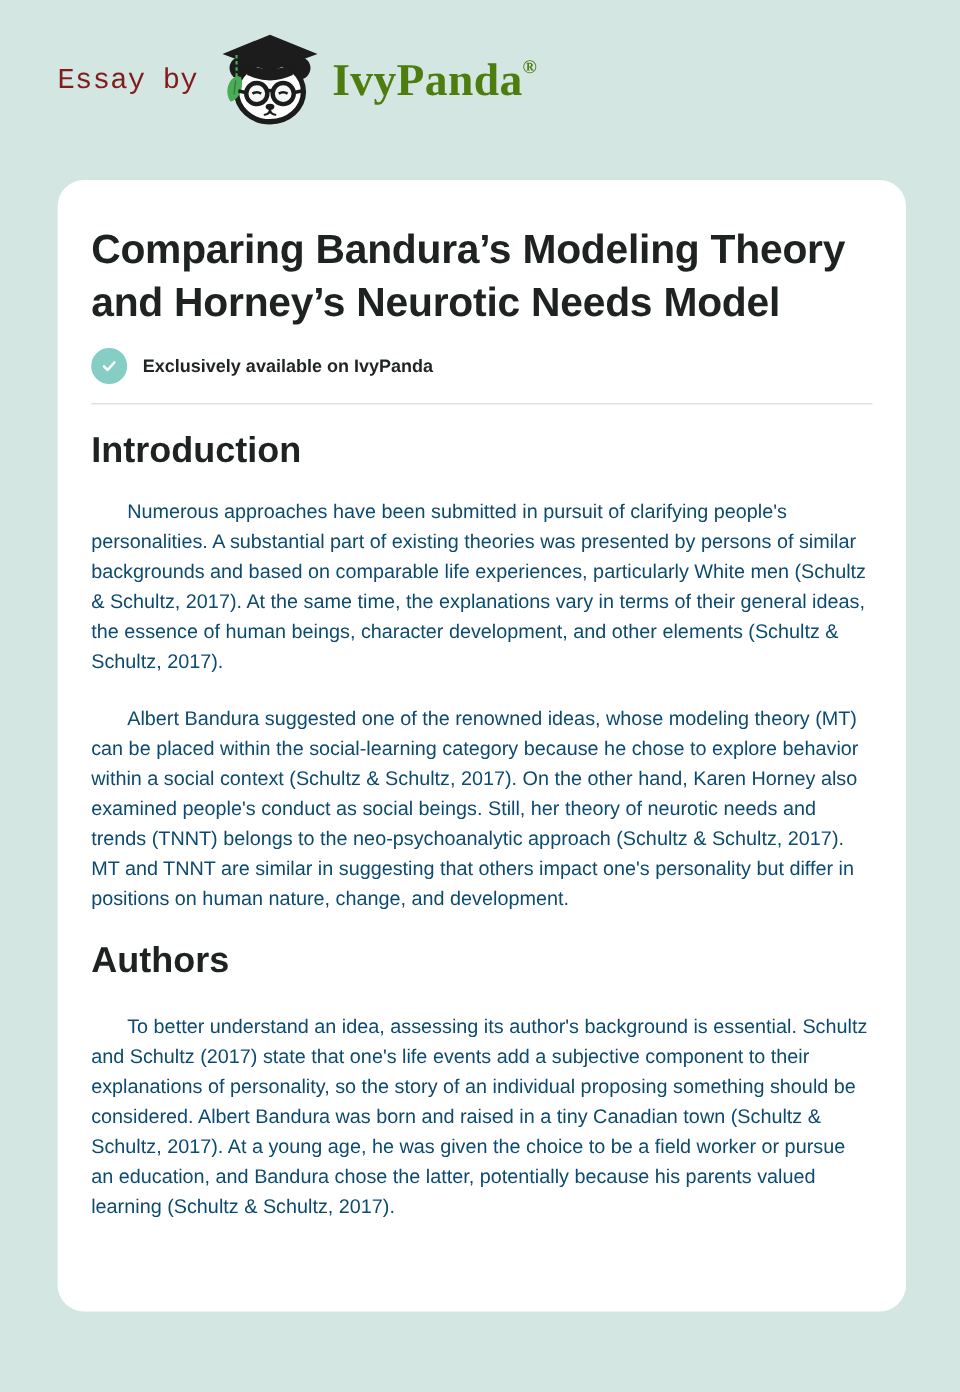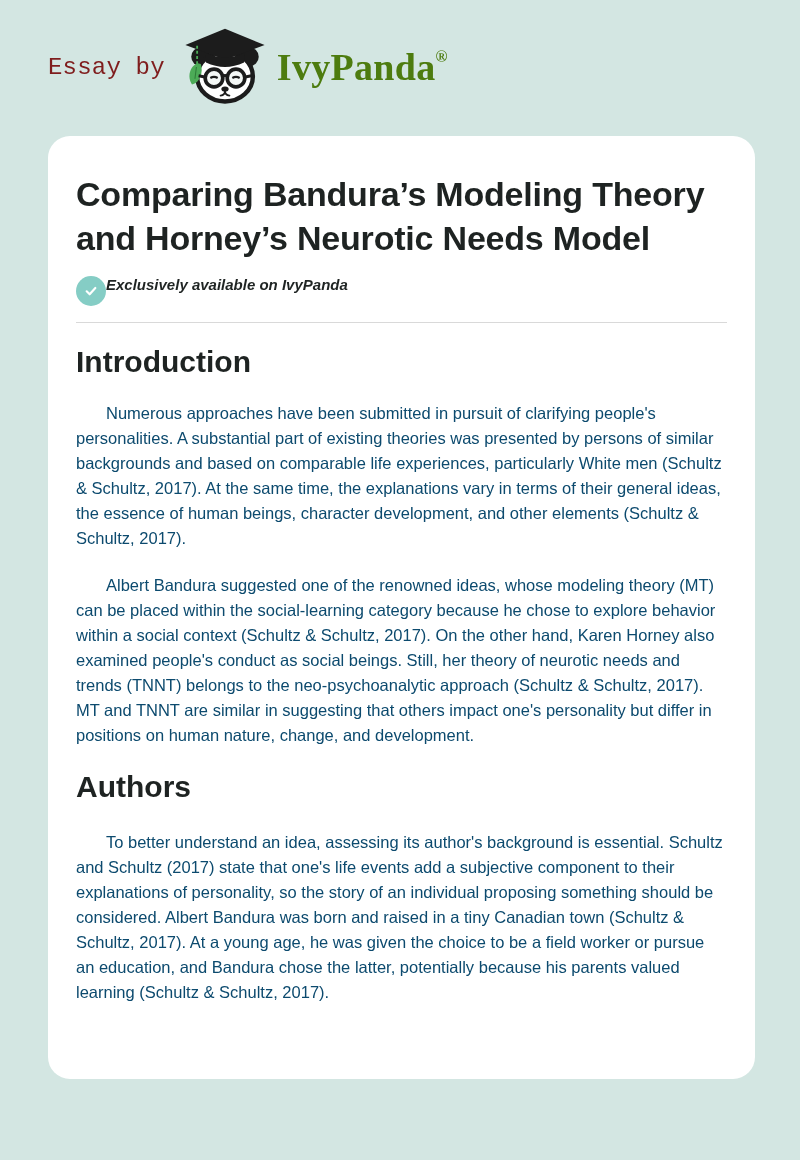--- a/index.html
+++ b/index.html
@@ -43,38 +43,38 @@
   }
   .brand-name sup {
     font-size: 16px;
     font-weight: 700;
     vertical-align: 18px;
   }
 
   
   .card {
     background: #ffffff;
-    margin: 2px 45px 0 48px;
+    margin: 16px 45px 0 48px;
     border-radius: 22px;
     padding: 36px 28px 74px 28px;
     box-sizing: border-box;
   }
   .essay-title {
     margin: 0 0 16px 0;
     font-size: 34px;
     line-height: 44px;
     font-weight: 700;
     color: #1e2322;
     letter-spacing: -0.2px;
   }
   .badge-row {
     display: flex;
-    align-items: flex-start;
+    align-items: center;
+    gap: 13px;
     margin-bottom: 16px;
-    font-style: italic;
   }
   .check-circle {
     width: 30px;
     height: 30px;
     min-width: 30px;
     border-radius: 50%;
     background: #85cdc5;
     display: flex;
     align-items: center;
     justify-content: center;

